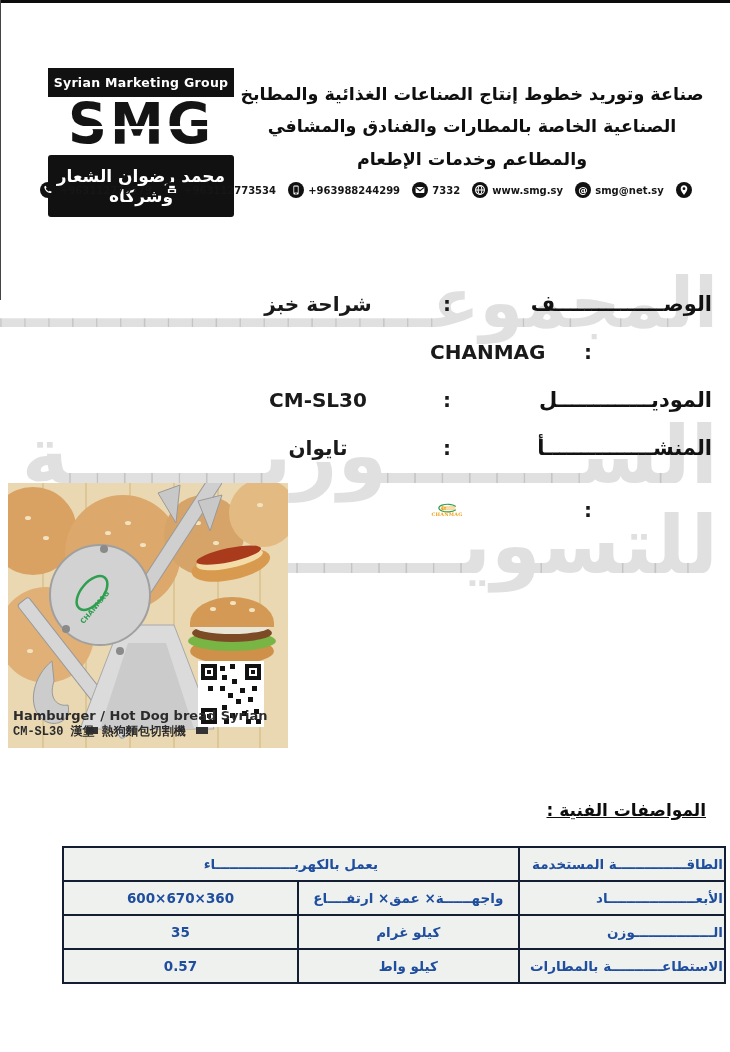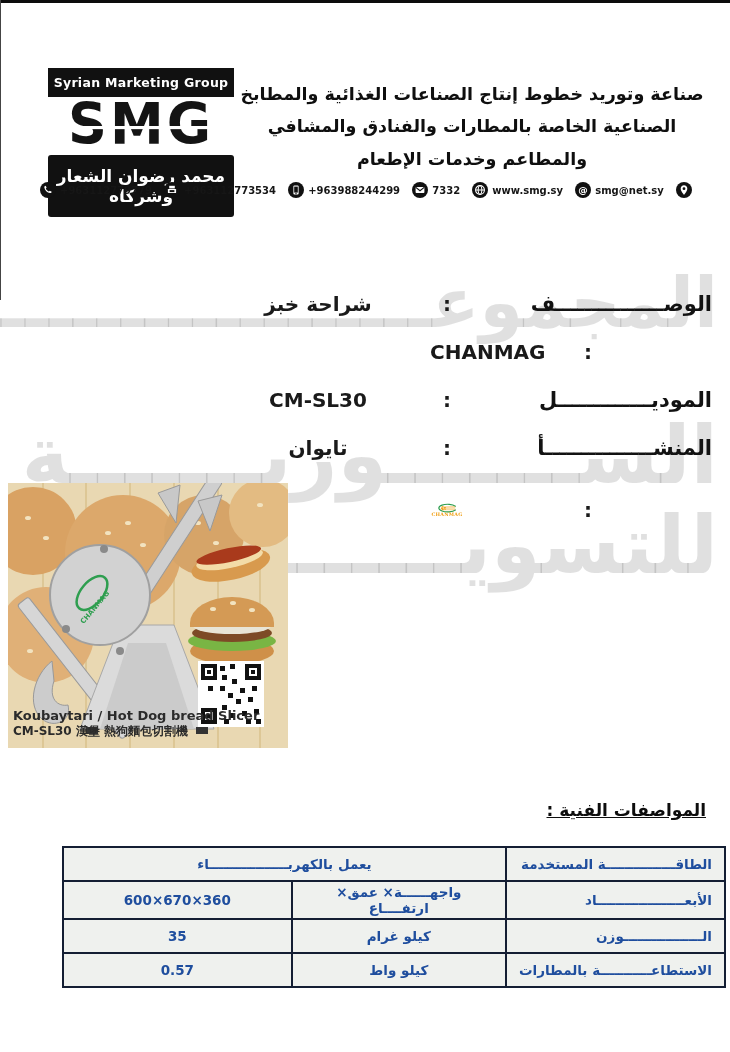--- a/index.html
+++ b/index.html
@@ -47,29 +47,29 @@
   .dlabel { font-size:21px; font-weight:bold; text-align:right; white-space:nowrap; color:#121212; }
   .dcolon { font-size:20px; font-weight:bold; text-align:center; }
   .dvalue { font-size:20px; font-weight:bold; text-align:center; direction:ltr; }
   .dvalue.ar { direction:rtl; }
   .tm-logo { display:flex; justify-content:center; }
 
   
   .product { position:absolute; left:8px; top:483px; width:280px; height:265px; z-index:1; }
   .caption { position:absolute; left:5px; bottom:8px; color:#2b2b2b; }
   .caption .c1 { font-size:13px; font-weight:bold; }
-  .caption .c2 { font-size:12px; font-weight:bold; }
+  .caption .c2 { font-size:12px; font-weight:bold;font-family:Liberation Mono, monospace; }
 
   
   .specs-title { position:absolute; right:24px; top:800px; direction:rtl; font-size:17px;
                  font-weight:bold; text-decoration:underline; color:#0d0d0d; z-index:1; }
   .spec-table { position:absolute; left:62px; top:846px; width:664px; z-index:1;
                 border-collapse:collapse; direction:rtl; background:#eff1ee;
                 color:#1F4E9E; font-weight:bold; font-size:13.5px; }
-  .spec-table td { border:2px solid #141e33; height:34px; padding:2px 12px; }
+  .spec-table td { border:2px solid #141e33; height:34px; padding:2px 1px; }
   .spec-table td.lbl { width:202px; text-align:right; white-space:nowrap; }
   .spec-table td.unit { width:216px; text-align:center; }
   .spec-table td.val { width:230px; text-align:center; direction:ltr; }
 </style>
 </head>
 <body>
 
 <div id="page">
   <div class="topline"></div>
   <div class="leftline"></div>
@@ -294,21 +294,21 @@
             <rect x="197" y="229" width="8" height="8"></rect>
           </g>
         <g fill="#111">
             <rect x="199" y="187" width="4" height="4"></rect>
             <rect x="243" y="187" width="4" height="4"></rect>
             <rect x="199" y="231" width="4" height="4"></rect>
           </g>
       </g>
     </svg>
     <div class="caption">
-      <div class="c1">Koubaytari / Hot Dog bread Slicer</div>
+      <div class="c1">Hamburger / Hot Dog bread Syrian</div>
       <div class="c2">CM-SL30 漢堡 熱狗麵包切割機</div>
     </div>
   </div>
 
   <div class="specs-title">المواصفات الفنية :</div>
   <table class="spec-table">
     <tbody>
       <tr>
         <td class="lbl">الطاقـــــــــــــــة المستخدمة</td>
         <td class="unit" colspan="2" style="text-align:center;">يعمل بالكهربـــــــــــــــــاء</td>

